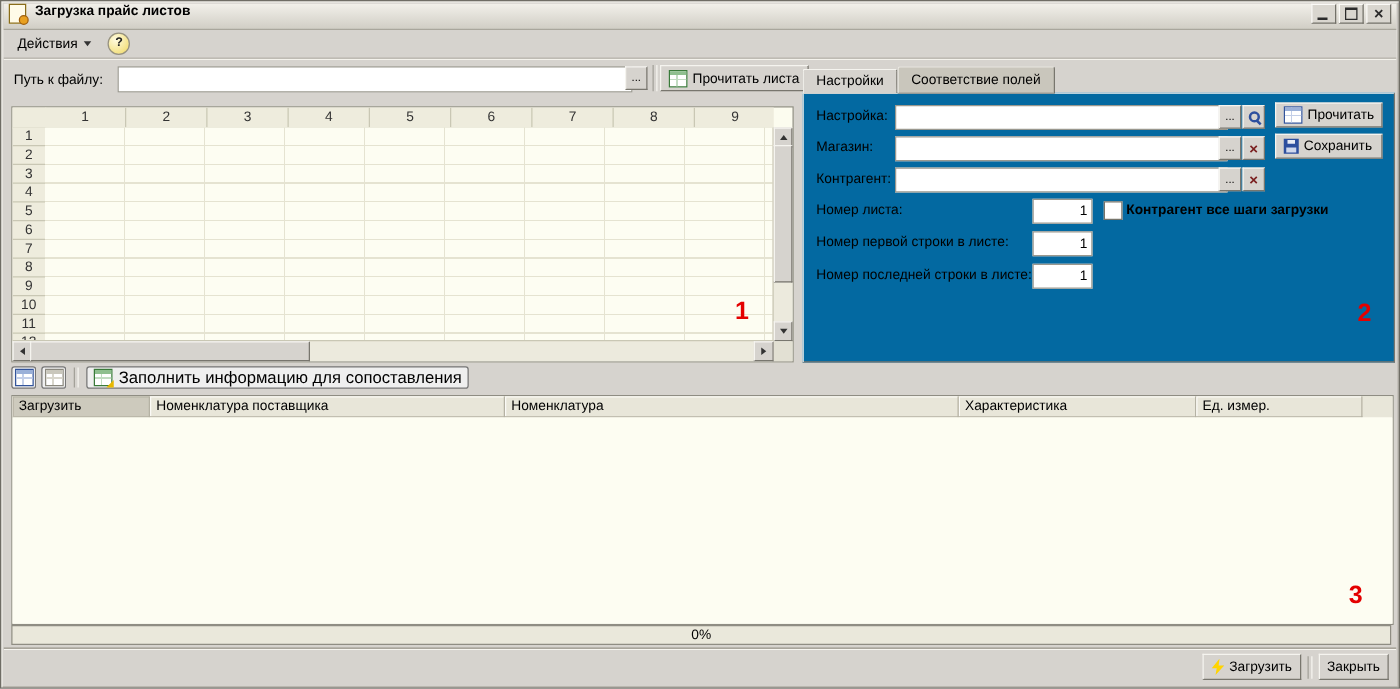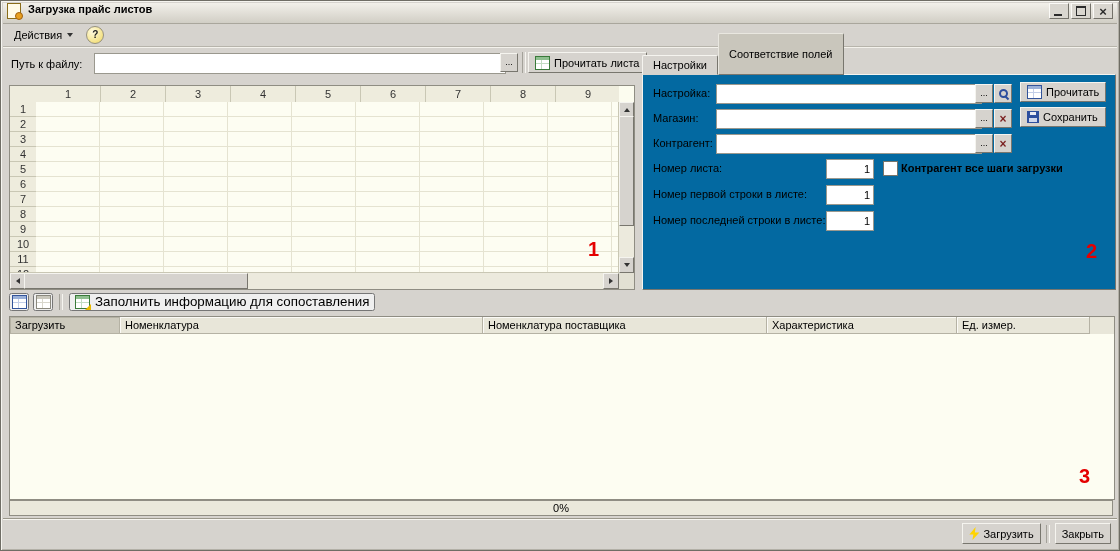--- a/index.html
+++ b/index.html
@@ -80,21 +80,21 @@
   .arr-up{width:0;height:0;border:3px solid transparent;border-bottom:4px solid #333;margin-top:-3px}
   .arr-down{width:0;height:0;border:3px solid transparent;border-top:4px solid #333;margin-bottom:-3px}
   .arr-left{width:0;height:0;border:3px solid transparent;border-right:4px solid #333;margin-left:-3px}
   .arr-right{width:0;height:0;border:3px solid transparent;border-left:4px solid #333;margin-right:-3px}
   .gridcorner-br{position:absolute;right:0;bottom:0;width:15px;height:16px;background:#e2e0d3}
 
   
   .tabs{position:absolute;left:641px;top:54px;height:20px;display:flex;align-items:flex-end;z-index:3}
   .tab{padding:3px 10px;background:#d6d3ce;border:1px solid;border-color:#f5f4ef #78766e #d6d3ce #f5f4ef;
        border-top-left-radius:2px;border-top-right-radius:2px;position:relative;z-index:3}
-  .tab-inactive{background:#c9c6bc;padding:14px 10px;border-color:#e9e7e0 #78766e #78766e #e9e7e0;z-index:1}
+  .tab-inactive{background:#c9c6bc;padding:4px 10px;border-color:#e9e7e0 #78766e #78766e #e9e7e0;z-index:1}
   .settings-panel{position:absolute;left:641px;top:73px;width:472px;height:214px;background:#0369a1;
                   border:1px solid;border-color:#f5f4ef #78766e #78766e #f5f4ef}
   .sp-label{position:absolute;left:10px;white-space:nowrap}
   .sp-input{position:absolute;left:73px;width:258px;height:18px}
   .sp-mini1{position:absolute;left:332px}
   .sp-mini2{position:absolute;left:351px}
   .sp-action{position:absolute;left:377px;width:86px;height:20px}
   .num-input{position:absolute;left:183px;width:40px;height:18px;text-align:right}
   .checkbox{position:absolute;left:240px;width:13px;height:13px;background:#fff;border:1px solid #77756b}
   .bold-label{position:absolute;left:258px;font-weight:bold;white-space:nowrap}
@@ -294,22 +294,22 @@
     <div class="vsep-line tool-sep"></div>
     <button class="fill-btn">
       <span class="tbl-icon fill-pencil"></span>
       <span>Заполнить информацию для сопоставления</span>
     </button>
   </div>
 
   <div class="map-table">
     <div class="map-thead">
         <div class="th th-selected" style="width: 110px;">Загрузить</div>
+        <div class="th" style="width: 284px;">Номенклатура поставщика</div>
         <div class="th" style="width: 363px;">Номенклатура</div>
-        <div class="th" style="width: 284px;">Номенклатура поставщика</div>
         <div class="th" style="width: 190px;">Характеристика</div>
         <div class="th" style="width: 133px;">Ед. измер.</div>
       </div>
     <div class="map-body"></div>
   </div>
   <div class="annotation" id="ann3">3</div>
 
   <div class="progress">
     <span>0%</span>
   </div>

